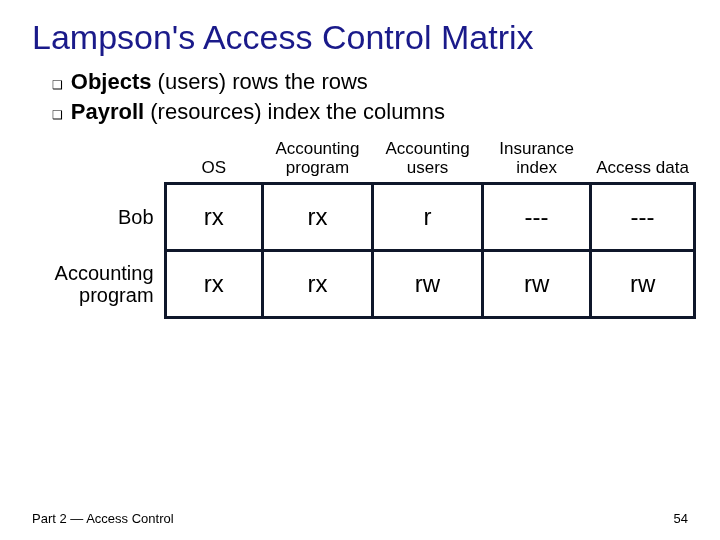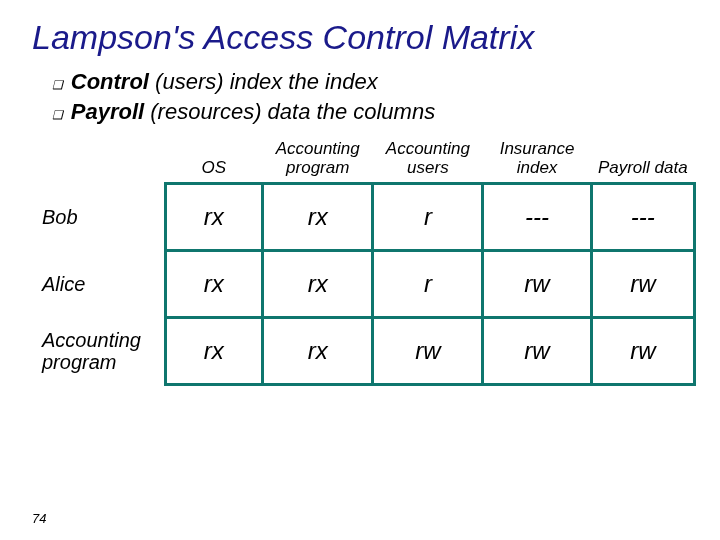--- a/index.html
+++ b/index.html
@@ -11,21 +11,20 @@
     background: #fff;
     position: relative;
     box-sizing: border-box;
   }
   .slide {
     padding: 18px 24px 12px 32px;
     box-sizing: border-box;
     width: 100%;
     height: 100%;
     position: relative;
-    font-style: italic;
   }
   .title {
     font-size: 34px;
     color: #1a1a8a;
     margin: 0 0 10px 0;
     font-weight: normal;
   }
   .bullets {
     margin: 0 0 14px 20px;
     font-size: 22px;
@@ -51,38 +50,39 @@
   .matrix-wrap {
     margin-left: 10px;
   }
   table.matrix {
     border-collapse: collapse;
     table-layout: fixed;
   }
   table.matrix th.rowlabel,
   table.matrix td.rowlabel {
     border: none;
+    text-align: right;
     padding: 0 10px 0 0;
     font-size: 20px;
     font-weight: normal;
     width: 115px;
     line-height: 1.1;
   }
   table.matrix th.colhead {
     border: none;
     text-align: center;
     padding: 0 4px 4px 4px;
     font-size: 17px;
     font-weight: normal;
     line-height: 1.1;
     vertical-align: bottom;
     width: 107px;
   }
   table.matrix td.cell {
-    border: 3px solid #0f766e;
+    border: 3px solid #0f172a;
     text-align: center;
     font-size: 24px;
     height: 64px;
     width: 107px;
     vertical-align: middle;
     padding: 0;
   }
   .footer {
     position: absolute;
     bottom: 14px;
@@ -98,66 +98,59 @@
 </head>
 <body>
 
 <div class="slide">
   <h1 class="title">Lampson's Access Control Matrix</h1>
 
   <div class="bullets">
     <div class="bullet-row">
       <span class="bullet-icon">❑</span>
       <span>
-        <b>Control</b><span> (users) index the index</span>
+        <b>Objects</b><span> (users) rows the rows</span>
       </span>
     </div>
     <div class="bullet-row">
       <span class="bullet-icon">❑</span>
       <span>
-        <b>Payroll</b><span> (resources) data the columns</span>
+        <b>Payroll</b><span> (resources) index the columns</span>
       </span>
     </div>
   </div>
 
   <div class="matrix-wrap">
     <table class="matrix">
       <tbody>
           <tr>
         <th class="rowlabel"></th>
         <th class="colhead">OS</th>
         <th class="colhead">Accounting program</th>
         <th class="colhead">Accounting users</th>
         <th class="colhead">Insurance index</th>
-        <th class="colhead">Payroll data</th>
+        <th class="colhead">Access data</th>
       </tr>
       <tr>
         <td class="rowlabel">Bob</td>
         <td class="cell">rx</td>
         <td class="cell">rx</td>
         <td class="cell">r</td>
         <td class="cell">---</td>
         <td class="cell">---</td>
-      </tr>
-      <tr>
-        <td class="rowlabel">Alice</td>
-        <td class="cell">rx</td>
-        <td class="cell">rx</td>
-        <td class="cell">r</td>
-        <td class="cell">rw</td>
-        <td class="cell">rw</td>
       </tr>
       <tr>
         <td class="rowlabel">Accounting program</td>
         <td class="cell">rx</td>
         <td class="cell">rx</td>
         <td class="cell">rw</td>
         <td class="cell">rw</td>
         <td class="cell">rw</td>
       </tr>
     </tbody>
       </table>
   </div>
 
   <div class="footer">
-    <span>74</span>
+    <span>Part 2 — Access Control</span>
+    <span>54</span>
   </div>
 </div>
 
 </body></html>

